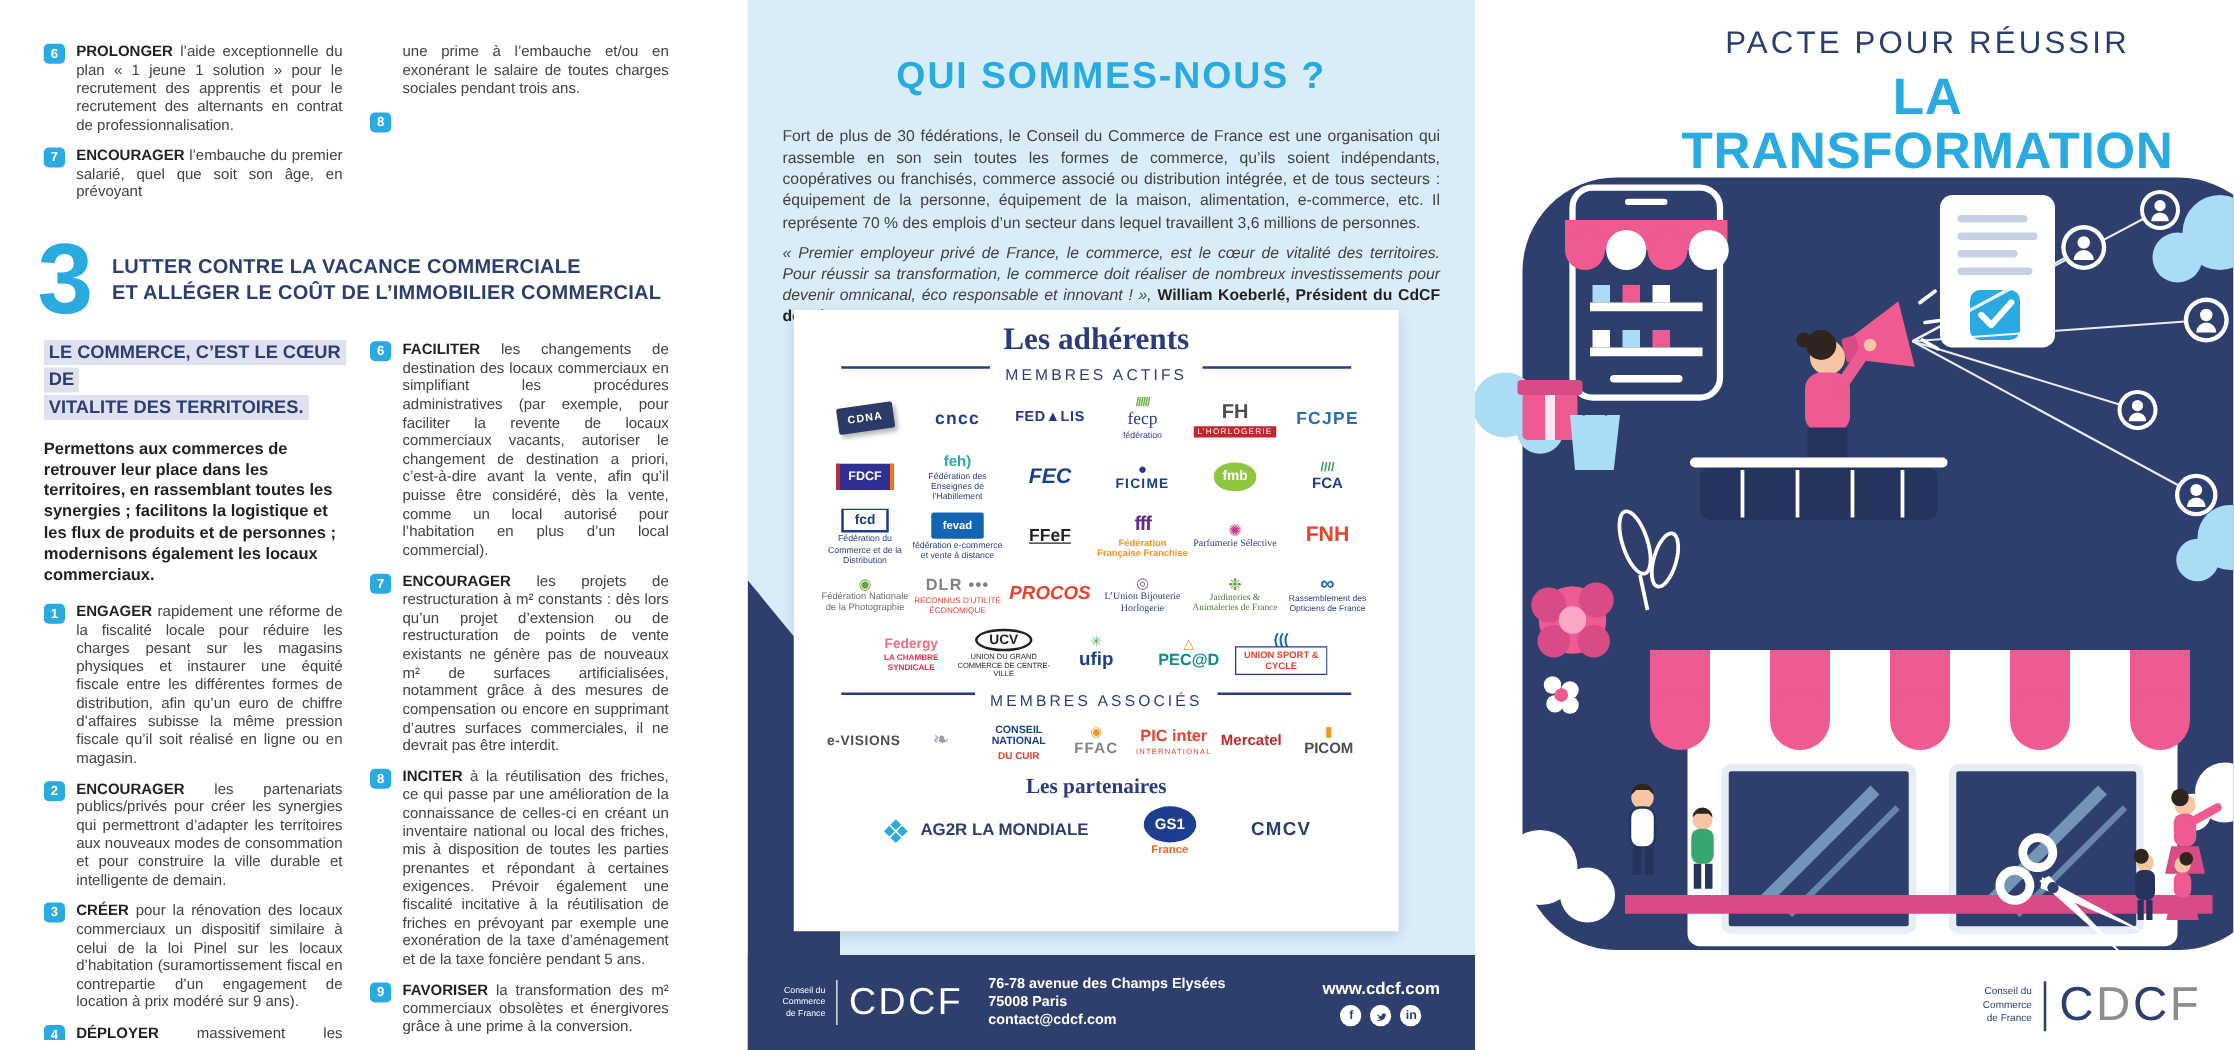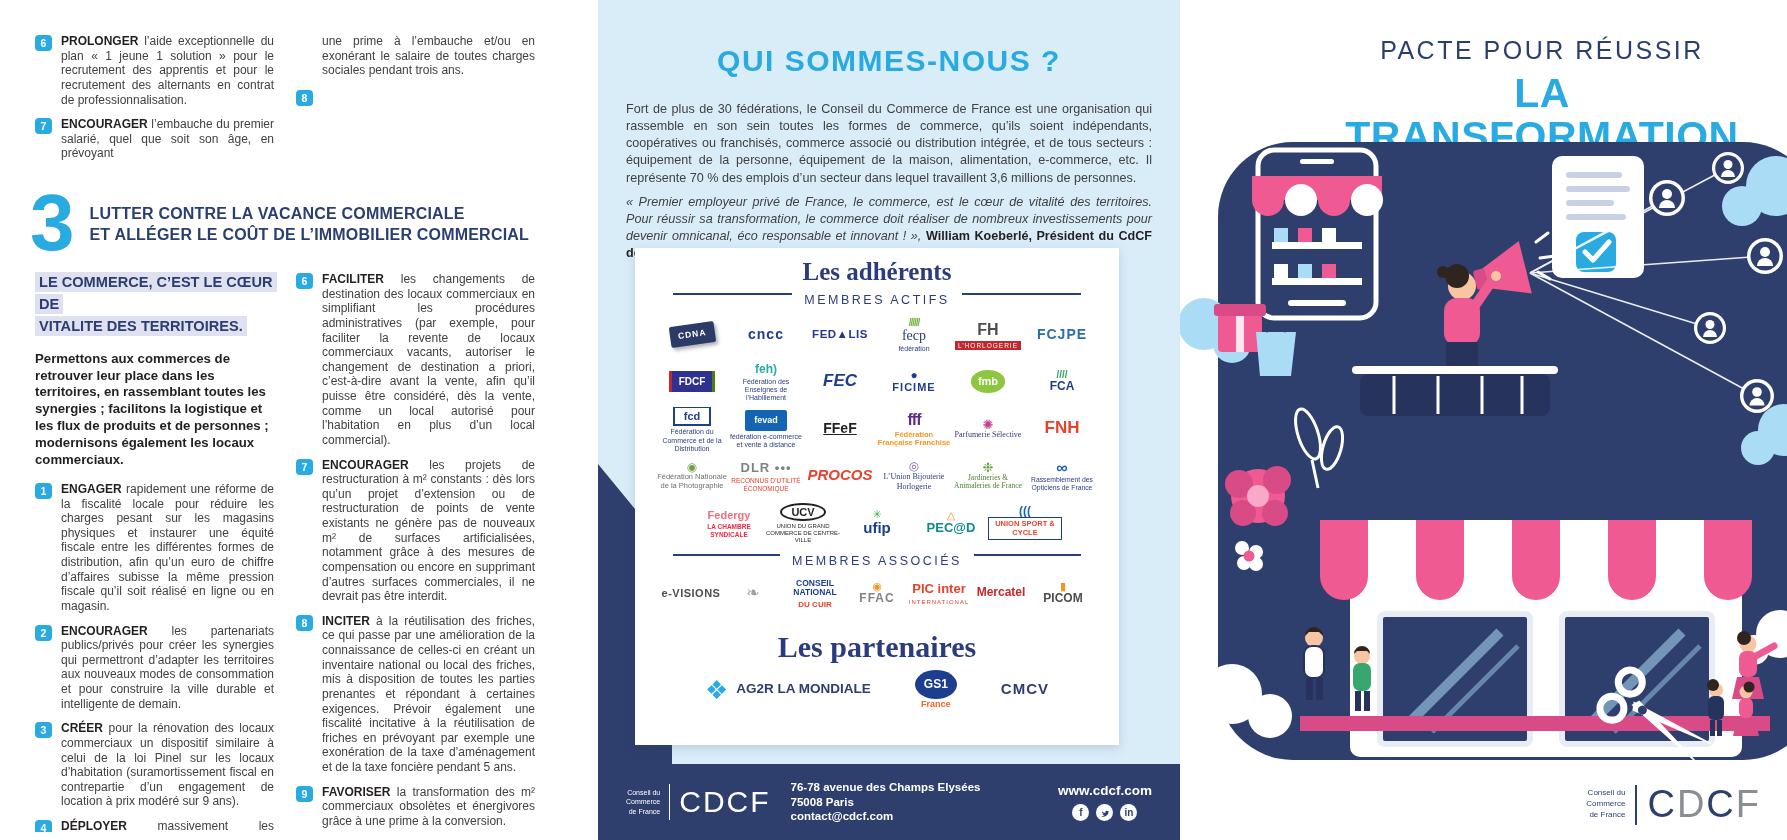--- a/index.html
+++ b/index.html
@@ -60,21 +60,21 @@
   .f-addr{margin-left:20px;font-size:11.5px;font-weight:700;line-height:1.3}
   .f-right{margin-left:auto;display:flex;flex-direction:column;align-items:center}
   .f-web{font-size:13.5px;font-weight:800}
   .f-social{display:flex;gap:7px;margin-top:6px}
   .sic{width:17px;height:17px;border-radius:50%;background:#fff;color:#2e3f6e;font-size:10px;font-weight:800;
        display:flex;align-items:center;justify-content:center;cursor:pointer}
   .sic svg{display:block}
 
   
   .panel-right{position:absolute;left:1180px;top:0;width:607px;height:840px;background:#fff;overflow:hidden}
-  .r-title{position:absolute;right:22px;top:36px;width:446px;text-align:center}
+  .r-title{position:absolute;right:22px;top:20px;width:446px;text-align:center}
   .rt1{font-size:25px;color:#2b3e70;letter-spacing:2.5px;font-weight:500;margin-bottom:7px}
   .rt2{font-size:41px;line-height:1.04;color:#29abe2;font-weight:800;letter-spacing:.5px}
   .illus{position:absolute;left:0;top:128px;width:607px;height:660px}
   .r-brand{position:absolute;right:26px;bottom:14px;display:flex;align-items:center}
   .r-small{font-size:8px;text-align:right;line-height:1.35;color:#2b3e70}
   .r-sep{width:2px;height:40px;background:#2b3e70;margin:0 10px}
   .r-cdcf{font-size:38px;font-weight:400;letter-spacing:2px}
 </style>
 </head>
 <body>
@@ -216,21 +216,21 @@
           </div>
 
           <div class="logo">
             <span class="mark"></span>
             <span class="lab" style="color:#2a6db5;font-weight:800;font-size:14px;letter-spacing:1px">FCJPE</span>
             <span class="sub"></span>
           </div>
 
           <div class="logo">
             <span class="mark"></span>
-            <span class="lab" style="background:#2e3192;color:#fff;padding:5px 7px;font-size:10px;font-weight:800;display:inline-block;border-left:3px solid #c1272d;border-right:3px solid #4d7c0f">FDCF</span>
+            <span class="lab" style="background:#2e3192;color:#fff;padding:5px 7px;font-size:10px;font-weight:800;display:inline-block;border-left:3px solid #c1272d;border-right:3px solid #f97316">FDCF</span>
             <span class="sub"></span>
           </div>
 
           <div class="logo">
             <span class="mark"></span>
             <span class="lab" style="color:#2ba8a2;font-weight:800;font-size:12px">feh)</span>
             <span class="sub">Fédération des Enseignes de l’Habillement</span>
           </div>
 
           <div class="logo">
@@ -401,21 +401,21 @@
             <span class="lab" style="color:#c1272d;font-weight:700;font-size:12px">Mercatel</span>
             <span class="sub"></span>
           </div>
 
           <div class="logo">
             <span class="mark" style="color:#f7941d;font-size:11px">▮</span>
             <span class="lab" style="color:#4d4d4f;font-weight:900;font-size:12px">PICOM</span>
             <span class="sub"></span>
           </div>
         </div>
-      <div class="serif-title" style="font-size:30px;margin-top:15px">Les partenaires</div>
+      <div class="serif-title" style="font-size:17px;margin-top:4px">Les partenaires</div>
       <div class="partners">
 
           <div class="plogo">
             <span class="mark" style="color:#29abe2;font-size:26px">❖</span>
             <span class="plab">
               <span style="color:#2b3e70;font-weight:800;font-size:13.5px">AG2R LA MONDIALE</span>
               <span class="sub"></span>
             </span>
           </div>
 

